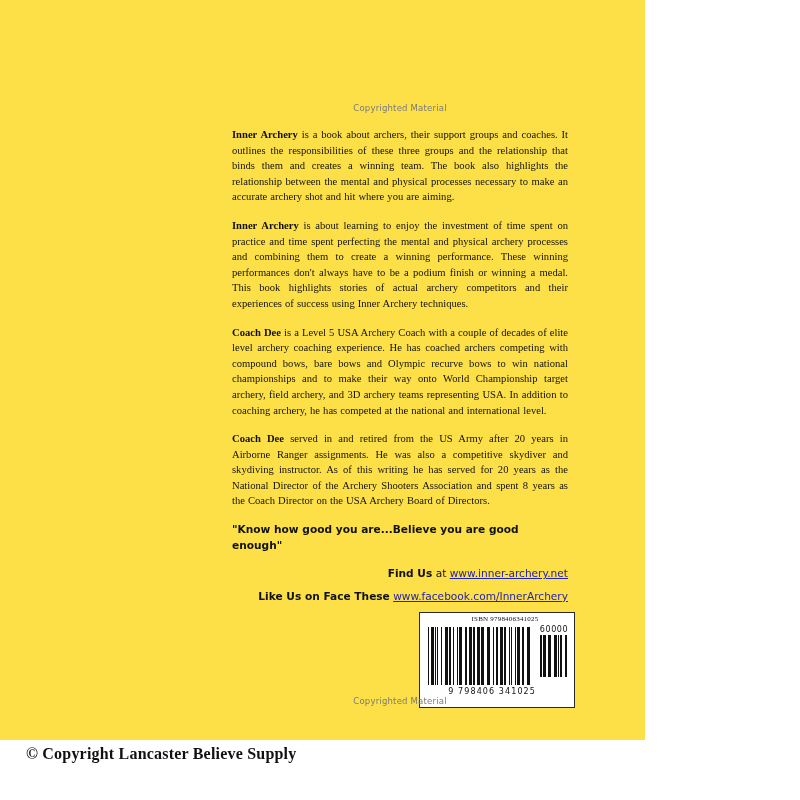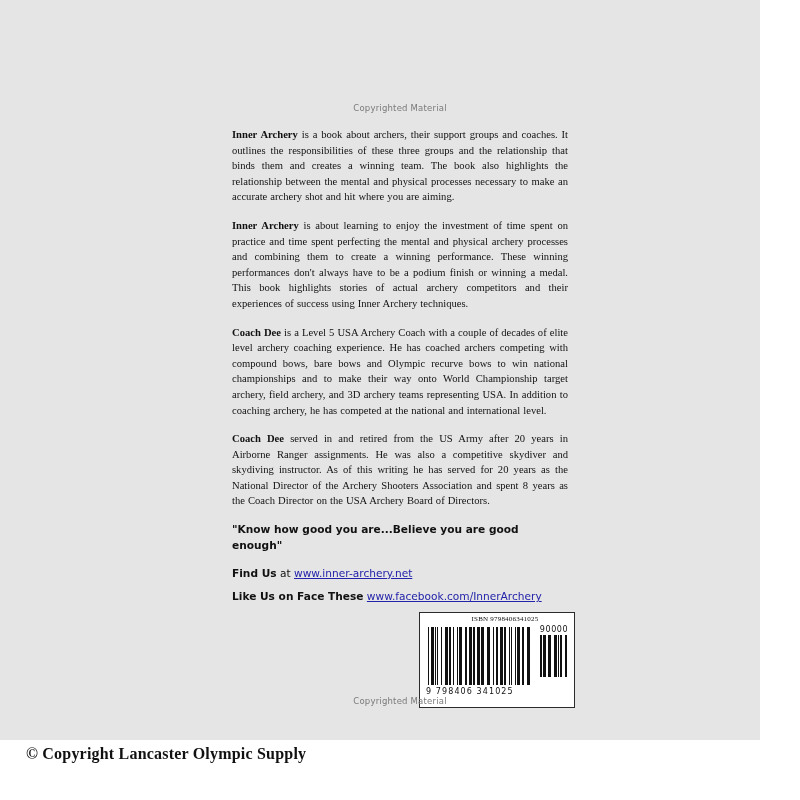--- a/index.html
+++ b/index.html
@@ -16,23 +16,23 @@
   .page {
     position: relative;
     width: 800px;
     height: 800px;
     background: #ffffff;
   }
   .book-back {
     position: absolute;
     left: 0;
     top: 0;
-    width: 760px;
+    width: 645px;
     height: 740px;
-    background: #e5e5e5;
+    background: #fde047;
   }
   .cw-top {
     position: absolute;
     left: 0;
     top: 103px;
     width: 800px;
     text-align: center;
     font-size: 8.5px;
     color: #7a7a7a;
     letter-spacing: 0.2px;
@@ -74,20 +74,21 @@
     font-weight: bold;
     margin: 4px 0 12px 0;
     color: #111;
   }
   .findline {
     font-size: 10.6px;
     line-height: 16px;
     margin: 0 0 7px 0;
     color: #111;
     font-weight: bold;
+    text-align: right;
   }
   .findline .plain {
     font-weight: normal;
   }
   .url {
     color: #2222aa;
     text-decoration: underline;
     font-weight: normal;
   }
   
@@ -130,21 +131,21 @@
     position: absolute;
     top: 0;
     height: 100%;
     background: #111111;
   }
   .ean-digits {
     position: absolute;
     left: 6px;
     top: 74px;
     width: 110px;
-    text-align: left;
+    text-align: right;
     font-size: 8px;
     letter-spacing: 1.1px;
     color: #111;
     font-family: "DejaVu Sans", sans-serif;
   }
   .addon-digits {
     position: absolute;
     left: 116px;
     top: 12px;
     width: 36px;
@@ -228,23 +229,23 @@
         </div>
       <div class="bars-addon">
           <div class="bar" style="left: 0px; width: 2px;"></div>
           <div class="bar" style="left: 3px; width: 3px;"></div>
           <div class="bar" style="left: 8px; width: 3px;"></div>
           <div class="bar" style="left: 14px; width: 3px;"></div>
           <div class="bar" style="left: 18px; width: 1px;"></div>
           <div class="bar" style="left: 20px; width: 2px;"></div>
           <div class="bar" style="left: 25px; width: 2px;"></div>
         </div>
-      <div class="addon-digits">90000</div>
+      <div class="addon-digits">60000</div>
       <div class="ean-digits">9  798406 341025</div>
     </div>
 
     <div class="cw-bottom">Copyrighted Material</div>
 
   </div>
 
-  <div class="footer-credit">© Copyright Lancaster Olympic Supply</div>
+  <div class="footer-credit">© Copyright Lancaster Believe Supply</div>
 
 </div>
 
 </body></html>

